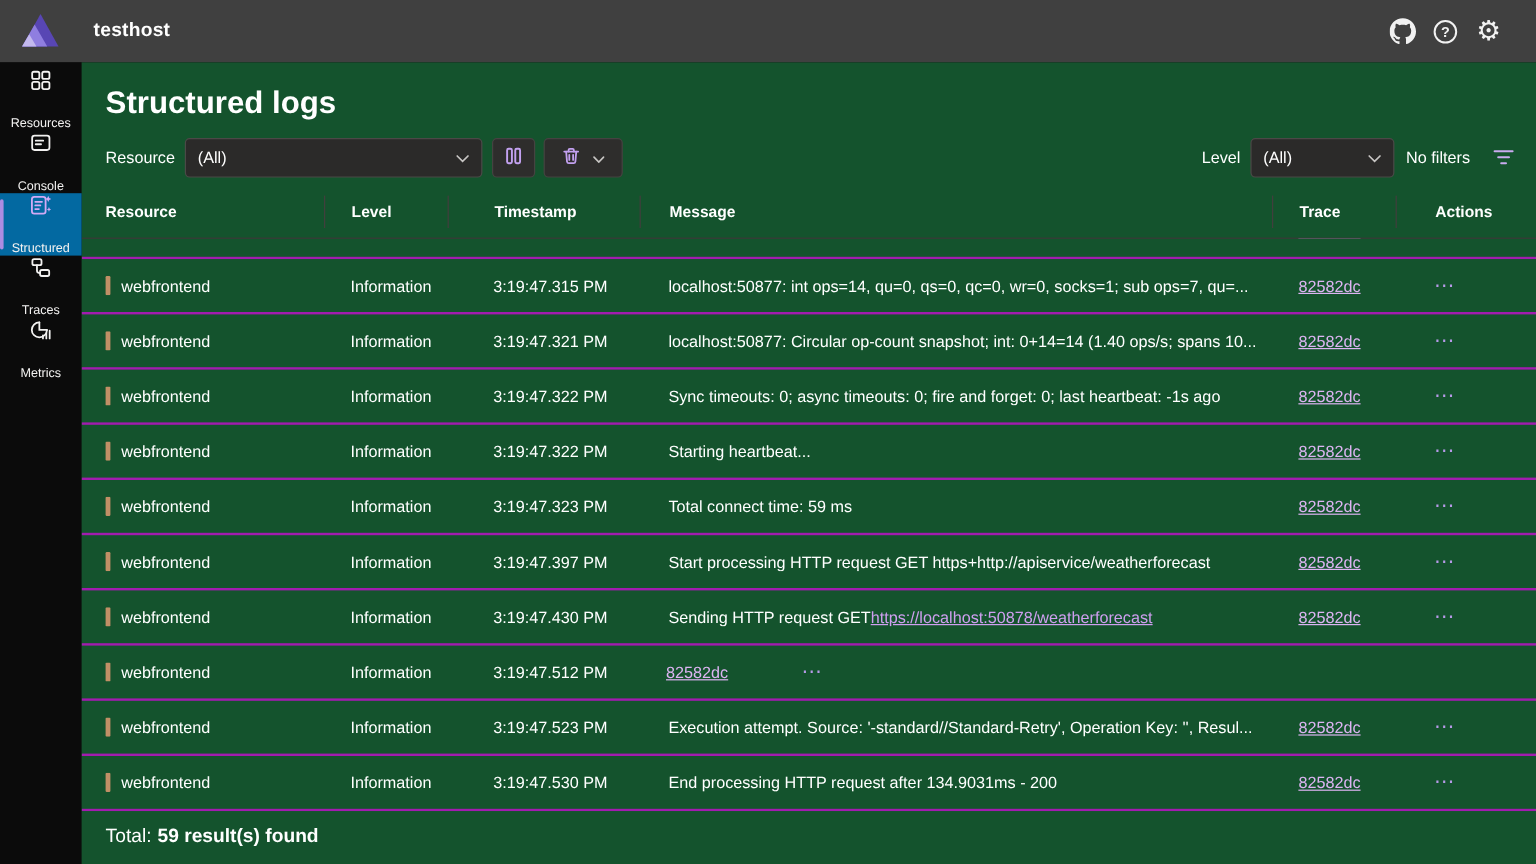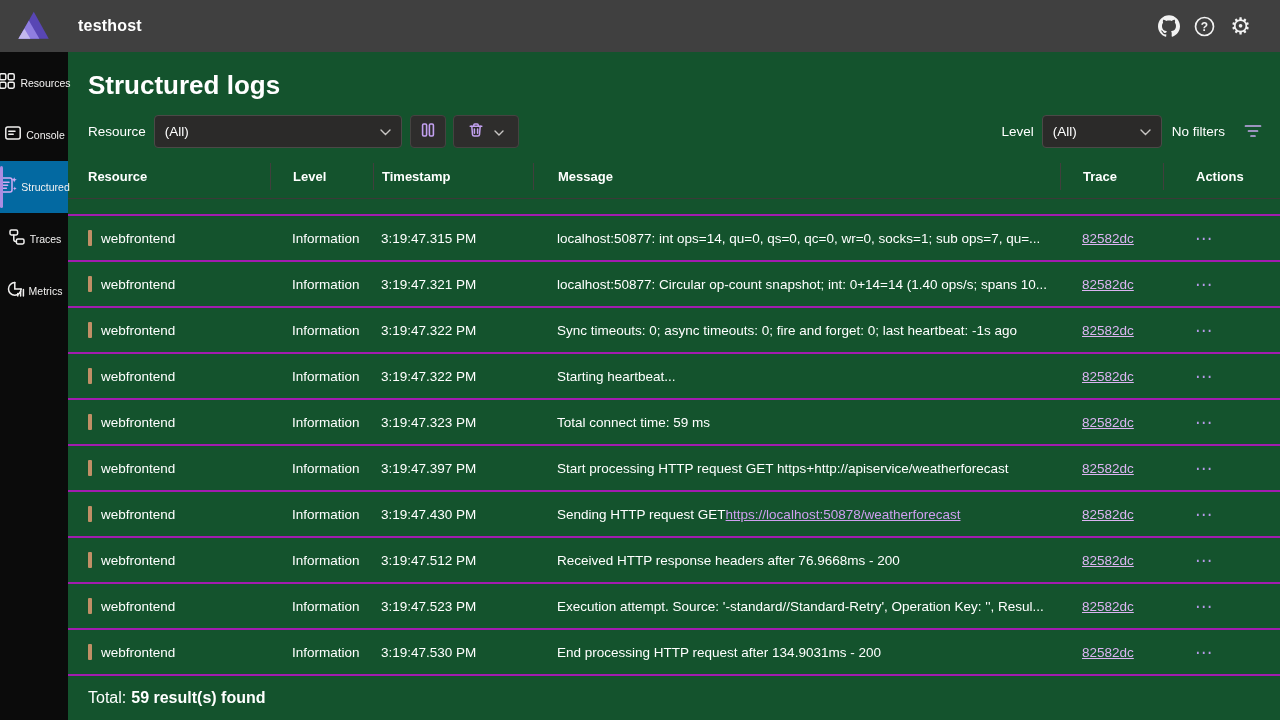--- a/index.html
+++ b/index.html
@@ -24,21 +24,21 @@
   .topbar-spacer { flex: 1; }
   .topbar-icons { display: flex; align-items: center; gap: 13px; }
   .tb-icon { width: 23px; height: 23px; display: flex; align-items: center; justify-content: center; color: #f2f2f2; cursor: pointer; }
   .gear-glyph { font-size: 23px; line-height: 23px; color: #f2f2f2; font-family: "DejaVu Sans", sans-serif; }
 
   
   .layout { display: flex; height: 668px; }
   .sidebar { width: 68px; background: #0b0b0b; padding-top: 5px; flex-shrink: 0; }
   .nav-item {
     position: relative; height: 52px;
-    display: flex; flex-direction: row; align-items: center; justify-content: center;
+    display: flex; flex-direction: column; align-items: center; justify-content: space-between;
     gap: 3px; cursor: pointer;
   }
   .nav-item.active { background: #0369a1; }
   .nav-item.active::before {
     content: ""; position: absolute; left: 0; top: 5px; bottom: 5px;
     width: 3px; border-radius: 2px; background: #ab8ce2;
   }
   .nav-icon { color: #f2f1f0; }
   .nav-item.active .nav-icon { color: #d2aaf5; }
   .nav-label { font-size: 10.5px; color: #f3f2f1; }
@@ -80,21 +80,21 @@
   .no-filters { margin-right: 17px; }
   .filter-icon-btn { width: 22px; height: 22px; display: flex; align-items: center; justify-content: center; cursor: pointer; }
 
   
   .log-table { flex: 1; display: flex; flex-direction: column; overflow: hidden; }
   .thead { display: flex; height: 45px; align-items: center; border-bottom: 1px solid #3b3a38; font-weight: 700; font-size: 13px; }
   .thead .hcell { height: 27px; display: flex; align-items: center; }
   .thead .hcell:not(:first-child) { border-left: 1px solid #413f3d; }
   .c-resource { width: 202px; padding-left: 20px; flex-shrink: 0; }
   .c-level { width: 103px; padding-left: 22px; flex-shrink: 0; }
-  .c-timestamp { width: 160px; padding-left: 8px; flex-shrink: 0; }
+  .c-timestamp { width: 160px; padding-left: 38px; flex-shrink: 0; }
   .c-message { flex: 1; padding-left: 24px; min-width: 0; }
   .c-trace { width: 103px; padding-left: 22px; flex-shrink: 0; }
   .c-actions { width: 117px; padding-left: 32px; flex-shrink: 0; }
 
   .row {
     display: flex; height: 46px; align-items: center;
     border-bottom: 2px solid #a21caf; font-size: 13.5px; cursor: pointer;
   }
   .row-partial-clip { height: 17px; overflow: hidden; }
   .row-partial-clip .row { margin-top: -29px; }
@@ -404,23 +404,20 @@
     </div>
   </div>
 
   <div class="row">
     <div class="cell c-resource">
       <span class="res-bar"></span>
       <span>webfrontend</span>
     </div>
     <div class="cell c-level">Information</div>
     <div class="cell c-timestamp">3:19:47.512 PM</div>
-    <div class="cell c-message">
-      <span class="msg-text">Received HTTP response headers after 76.9668ms - 200</span>
-    </div>
     <div class="cell c-trace">
       <a class="trace-link" href="#">82582dc</a>
     </div>
     <div class="cell c-actions">
       <button class="ellipsis-btn"><span>⋯</span></button>
     </div>
   </div>
 
   <div class="row">
     <div class="cell c-resource">

